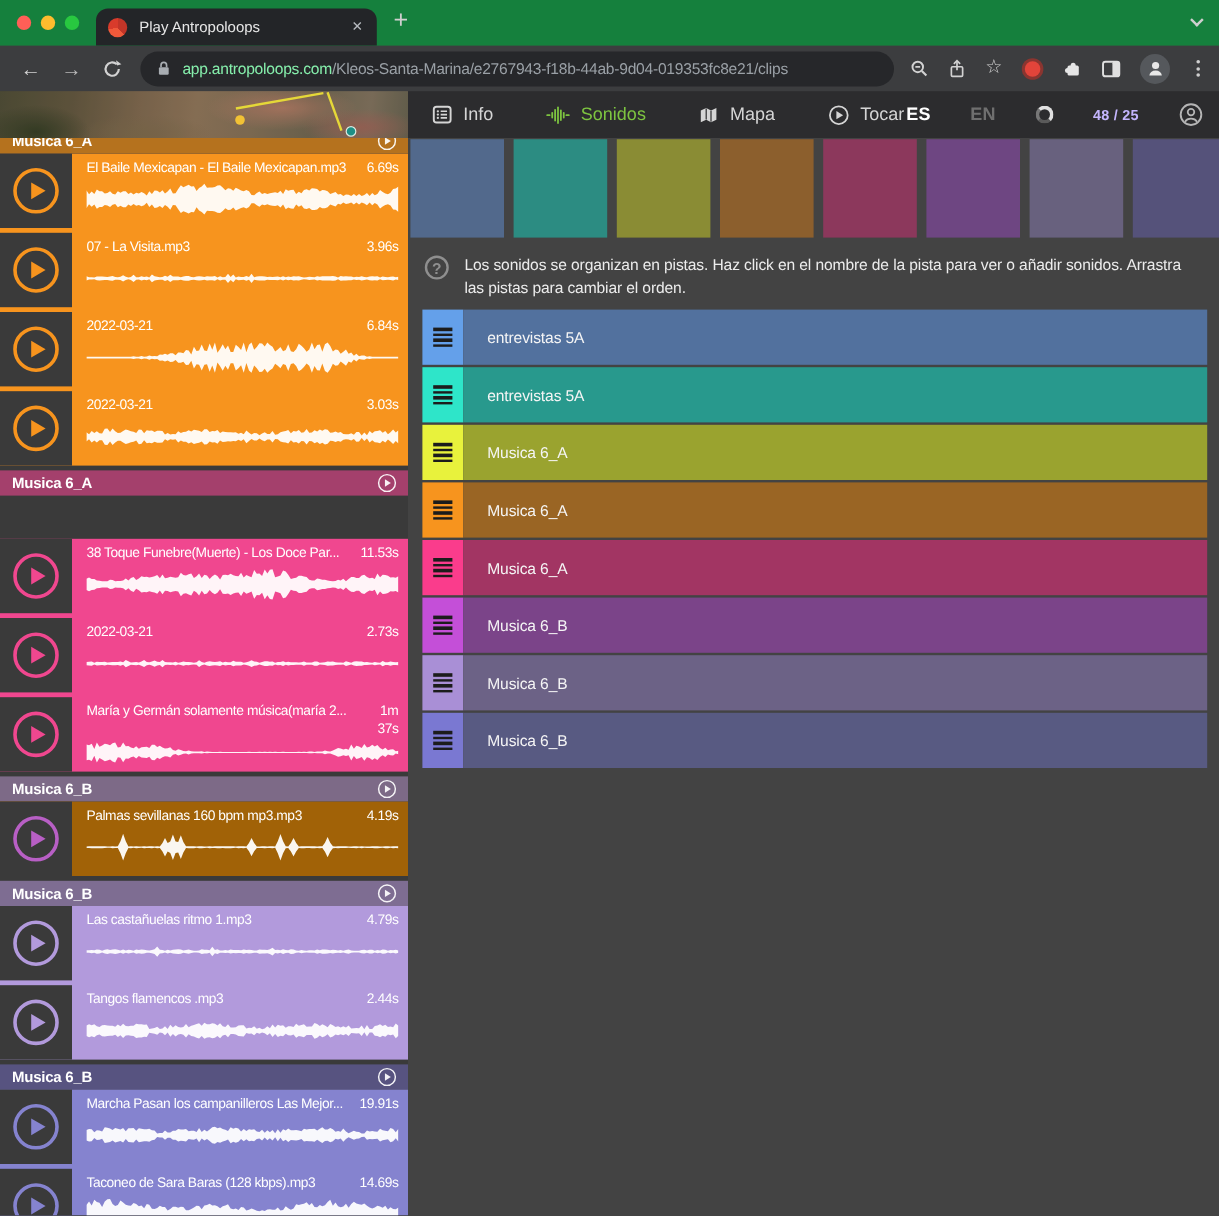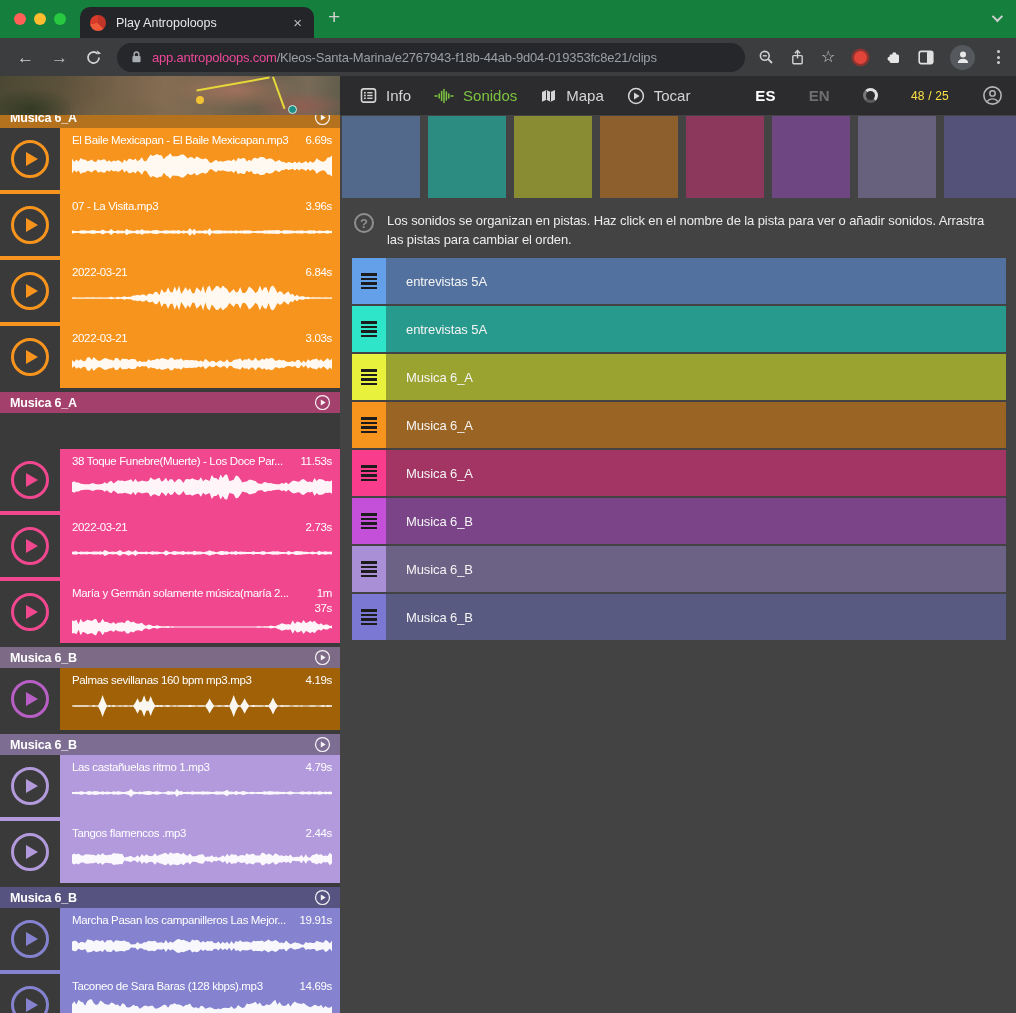--- a/index.html
+++ b/index.html
@@ -25,21 +25,21 @@
   .strip-chevron { position:absolute; right:16px; top:14px; width:8px; height:8px;
         border-right:2px solid #cfcfcf; border-bottom:2px solid #cfcfcf; transform:rotate(45deg) translateY(-2px); }
   .url-row { height:38px; background:#3c3d3f; display:flex; align-items:center; }
   .nav-ic { color:#d2d2d2; font-size:17px; line-height:1; margin-left:17px; }
   .nav-ic.fwd { color:#b9b9b9; }
   .reload-ic { margin-left:17px; display:flex; }
   .omnibox { display:flex; align-items:center; background:#26272a; border-radius:15px; height:29px;
              margin-left:15px; padding:0 13px; width:628px; }
   .lock-ic { display:flex; margin-right:9px; }
   .url-text { font-size:13px; white-space:nowrap; overflow:hidden; letter-spacing:-0.2px; }
-  .url-domain { color:#ec4899; } .url-path { color:#9aa0a6; }
+  .url-domain { color:#86efac; } .url-path { color:#9aa0a6; }
   .url-actions { display:flex; align-items:center; gap:16px; margin-left:13px; }
   .star-glyph { color:#d2d2d2; font-size:16px; line-height:1; }
   .rec-dot { width:13px; height:13px; border-radius:50%; background:var(--record-red);
              box-shadow:0 0 0 2.5px #8a3530; margin:0 3px; }
   .sidepanel-ic, .zoom-ic, .share-ic, .puzzle-ic { display:flex; }
   .avatar { width:25px; height:25px; border-radius:50%; background:#55585c; display:flex;
             align-items:center; justify-content:center; }
   .dots-menu { display:flex; flex-direction:column; gap:2.5px; padding:0 6px; margin-right:6px;}
   .dots-menu i { width:3px; height:3px; border-radius:50%; background:#cfcfcf; }
   
@@ -56,29 +56,29 @@
   .map-line.a { width:74px; left:196px; top:7px; transform:rotate(-10deg); }
   .map-line.b { width:34px; left:262px; top:16px; transform:rotate(70deg); }
   .map-pin { position:absolute; left:196px; top:20px; width:8px; height:8px; border-radius:50%; background:#f2c235; }
   .map-dot-teal { position:absolute; left:288px; top:29px; width:9px; height:9px; border-radius:50%;
                   background:#1e8f86; border:1.5px solid #d8e8e0; }
   .map-shade { position:absolute; inset:0; background:rgba(25,22,12,.18); }
   .breadcrumb { position:absolute; left:10px; top:50%; transform:translateY(-50%);
       color:#fff; font-size:15px; white-space:nowrap; text-shadow:0 1px 3px rgba(0,0,0,.75); z-index:2; }
   .breadcrumb .sep { margin:0 7px; color:#f0f0f0; }
   .header-main { flex:1; display:flex; align-items:center; min-width:0; }
-  .app-nav { display:flex; align-items:center; gap:23px; margin-left:20px; }
+  .app-nav { display:flex; align-items:center; gap:44px; margin-left:20px; }
   .nav-item { display:flex; align-items:center; gap:9px; color:#d5d5d5; font-size:15px; }
   .nav-item.active { color:var(--accent-green); }
   .header-right { margin-left:auto; display:flex; align-items:center; gap:33px; padding-right:13px; }
   .lang-es { color:#fff; font-size:15px; font-weight:700; letter-spacing:.2px; }
   .lang-en { color:#6f6f6f; font-size:15px; font-weight:700; letter-spacing:.2px; }
   .spinner { width:15px; height:15px; border-radius:50%;
              border:3px solid #e0e0e0; border-bottom-color:#5a5a5a; border-left-color:#777; }
-  .counter { color:#fde047; font-size:12px; font-weight:400; letter-spacing:.2px; }
+  .counter { color:#c4b5fd; font-size:12px; font-weight:700; letter-spacing:.2px; }
   
   .content { display:flex; height:898px; }
   .sidebar { width:340px; flex:0 0 340px; background:#3a3a3a; overflow:hidden; }
   .section-block { margin-bottom:4px; }
   .section-block:first-child { margin-bottom:0; }
   .partial-wrap { height:13px; overflow:hidden; }
   .partial-wrap .sec-header { margin-top:-8px; }
   .sec-header { height:21px; display:flex; align-items:center; padding:0 9px 0 10px;
                 color:#fff; font-size:12.5px; font-weight:700; letter-spacing:-0.2px; }
   .sec-label { flex:1; white-space:nowrap; overflow:hidden; }

